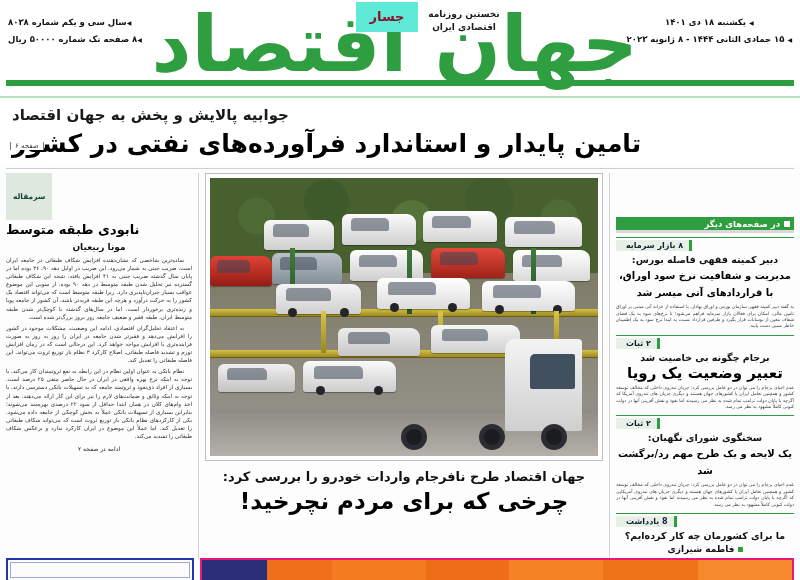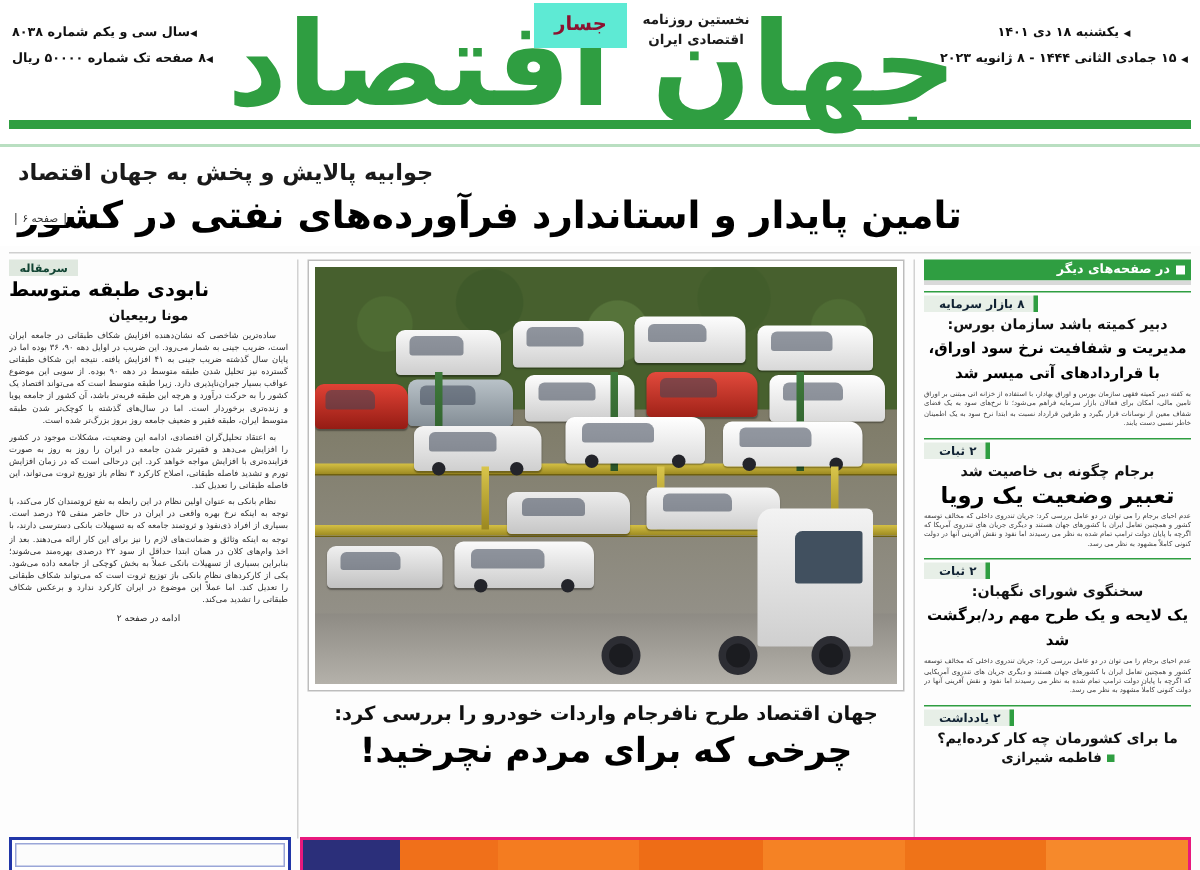--- a/index.html
+++ b/index.html
@@ -176,20 +176,21 @@
 
   .sb-masthead {
     display: flex;
     align-items: center;
     background: #2f9e41;
     color: #fff;
     height: 14px;
     padding: 0 4px;
     font-size: 8.5px;
     font-weight: bold;
+    margin-top: 44px;
   }
   .sb-masthead .sq {
     width: 6px; height: 6px;
     background: #fff;
     margin-left: 4px;
     flex: 0 0 6px;
   }
   .sb-underbar {
     height: 3px;
     background: #d9d9d9;
@@ -373,21 +374,21 @@
   .ed-tagwrap {
     display: flex;
     justify-content: flex-end;
     margin-bottom: 2px;
   }
   .ed-tag {
     background: #dfe8df;
     font-size: 7.5px;
     font-weight: bold;
     color: #143;
-    padding: 1px 7px;
+    padding: 19px 7px;
   }
   .ed-title {
     text-align: left;
     font-size: 13px;
     font-weight: bold;
     color: #000;
     margin-bottom: 5px;
   }
   .ed-author {
     text-align: center;
@@ -491,21 +492,21 @@
       <div class="sb-masthead">
         <span class="sq"></span>
         <span>در صفحه‌های دیگر</span>
       </div>
       <div class="sb-underbar"></div>
 
       <div class="sb-sec">
         <div class="sb-sec-head">
           <span class="sb-sec-tag">۸ بازار سرمایه</span>
         </div>
-        <div class="sb-kicker">دبیر کمیته باشد سازمان بورس:</div>
+        <div class="sb-kicker">دبیر کمیته فقهی فاصله بورس:</div>
         <div class="sb-title">مدیریت و شفافیت نرخ سود اوراق، با قراردادهای آتی میسر شد</div>
         <div class="sb-body">به گفته دبیر کمیته فقهی سازمان بورس و اوراق بهادار، با استفاده از خزانه آتی مبتنی بر اوراق تامین مالی، امکان برای فعالان بازار سرمایه فراهم می‌شود؛ تا نرخ‌های سود به یک فضای شفاف معین از نوسانات قرار بگیرد و طرفین قرارداد نسبت به ابتدا نرخ سود به یک اطمینان خاطر نسبی دست یابند.</div>
       </div>
 
       <div class="sb-sec">
         <div class="sb-sec-head">
           <span class="sb-sec-tag">۲ ثبات</span>
         </div>
         <div class="sb-kicker">برجام چگونه بی خاصیت شد</div>
         <div class="sb-title lg">تعبیر وضعیت یک رویا</div>
@@ -516,21 +517,21 @@
         <div class="sb-sec-head">
           <span class="sb-sec-tag">۲ ثبات</span>
         </div>
         <div class="sb-kicker">سخنگوی شورای نگهبان:</div>
         <div class="sb-title">یک لایحه و یک طرح مهم رد/برگشت شد</div>
         <div class="sb-body">عدم احیای برجام را می توان در دو عامل بررسی کرد: جریان تندروی داخلی که مخالف توسعه کشور و همچنین تعامل ایران با کشورهای جهان هستند و دیگری جریان های تندروی آمریکایی که اگرچه با پایان دولت ترامپ تمام شده به نظر می رسیدند اما نفوذ و نقش آفرینی آنها در دولت کنونی کاملاً مشهود به نظر می رسد.</div>
       </div>
 
       <div class="sb-sec">
         <div class="sb-sec-head">
-          <span class="sb-sec-tag">۲ یادداشت</span>
+          <span class="sb-sec-tag">8 یادداشت</span>
         </div>
         <div class="sb-kicker">ما برای کشورمان چه کار کرده‌ایم؟</div>
         <div class="sb-author">
           <span class="bullet"></span><span>فاطمه شیرازی</span>
         </div>
       </div>
     </div>
 
     <div class="vrule"></div>
 

